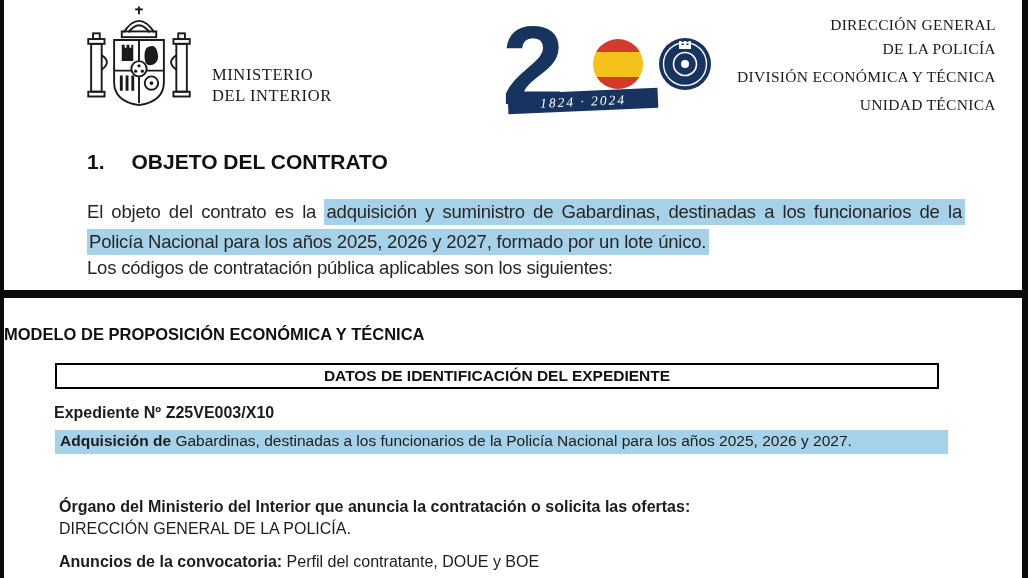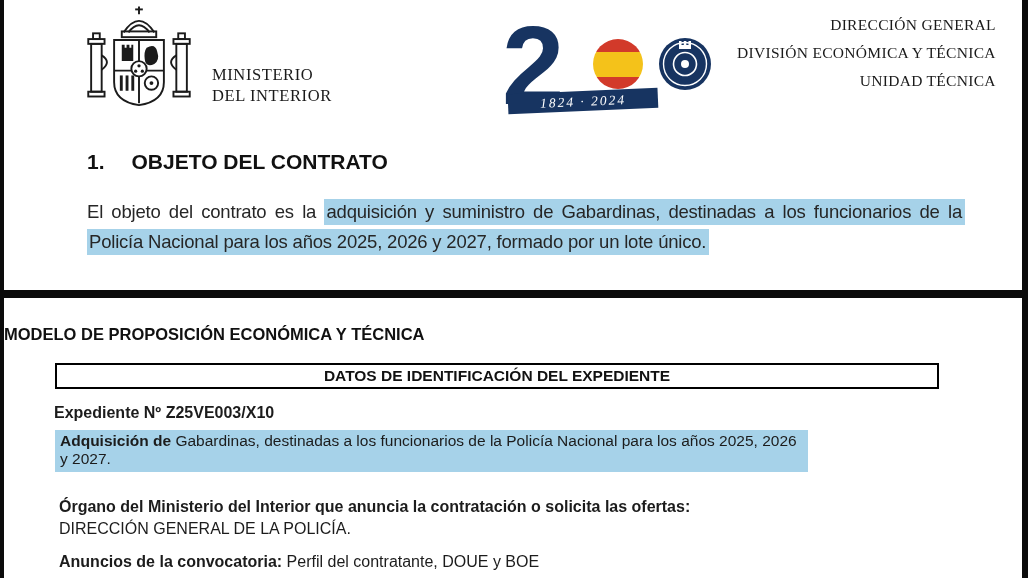--- a/index.html
+++ b/index.html
@@ -38,21 +38,21 @@
   .para .l1{text-align:justify;text-align-last:justify;}
   .hl{background:var(--highlight);padding:2px 3px 3px 2px;margin-top:44px;}
   .codes{left:87px;top:257px;font-size:18.5px;letter-spacing:-0.2px;color:#262626;}
 
   
   .bd-title{left:4px;top:325px;width:1018px;text-align:left;font-weight:bold;
             font-size:16.5px;color:#111;}
   .datos-box{left:55px;top:363px;width:884px;height:26px;border:2px solid #000;
              text-align:center;font-weight:bold;font-size:15.5px;line-height:22px;color:#111;}
   .expediente{left:54px;top:404px;font-weight:bold;font-size:16px;}
-  .line-adq{left:55px;top:430px;width:753px;background:var(--highlight);
+  .line-adq{left:55px;top:430px;width:893px;background:var(--highlight);
             padding:2px 0 4px 5px;font-size:15.5px;}
   .line-pres{left:55px;top:460px;background:var(--highlight);
              padding:2px 9px 4px 5px;font-size:16px;}
   .organo-label{left:59px;top:498px;font-weight:bold;font-size:16px;}
   .organo-value{left:59px;top:520px;font-size:16px;}
   .anuncios{left:59px;top:553px;font-size:16px;}
   .b{font-weight:bold;}
 </style>
 </head>
 <body>
@@ -129,34 +129,36 @@
       <circle r="4" fill="#ffffff"></circle>
       <rect x="-6" y="-19" width="12" height="4" fill="#ffffff"></rect>
       <rect x="-6" y="-23" width="2.5" height="4" fill="#ffffff"></rect>
       <rect x="-1.2" y="-23" width="2.5" height="4" fill="#ffffff"></rect>
       <rect x="3.5" y="-23" width="2.5" height="4" fill="#ffffff"></rect>
     </g>
   </svg>
 
   <div class="abs dept">
     <div>DIRECCIÓN GENERAL</div>
+    <div>DE LA POLICÍA</div>
     <div class="gap">DIVISIÓN ECONÓMICA Y TÉCNICA</div>
     <div class="gap">UNIDAD TÉCNICA</div>
   </div>
 
   <div class="abs h1row">
     <span>1.</span>
     <span>OBJETO DEL CONTRATO</span>
   </div>
 
   <div class="abs para">
     <div class="l1"><span>El objeto del contrato es la</span> <span class="hl">adquisición y suministro de Gabardinas, destinadas a los funcionarios de la</span></div>
     <div><span class="hl">Policía Nacional para los años 2025, 2026 y 2027, formado por un lote único.</span></div>
   </div>
 
+  <div class="abs codes">Los códigos de contratación pública aplicables son los siguientes:</div>
 
   <div class="abs bd-title">MODELO DE PROPOSICIÓN ECONÓMICA Y TÉCNICA</div>
 
   <div class="abs datos-box">DATOS DE IDENTIFICACIÓN DEL EXPEDIENTE</div>
 
   <div class="abs expediente">Expediente Nº Z25VE003/X10</div>
 
   <div class="abs line-adq"><span class="b">Adquisición de</span> <span>Gabardinas, destinadas a los funcionarios de la Policía Nacional para los años 2025, 2026 y 2027.</span></div>
 
 

